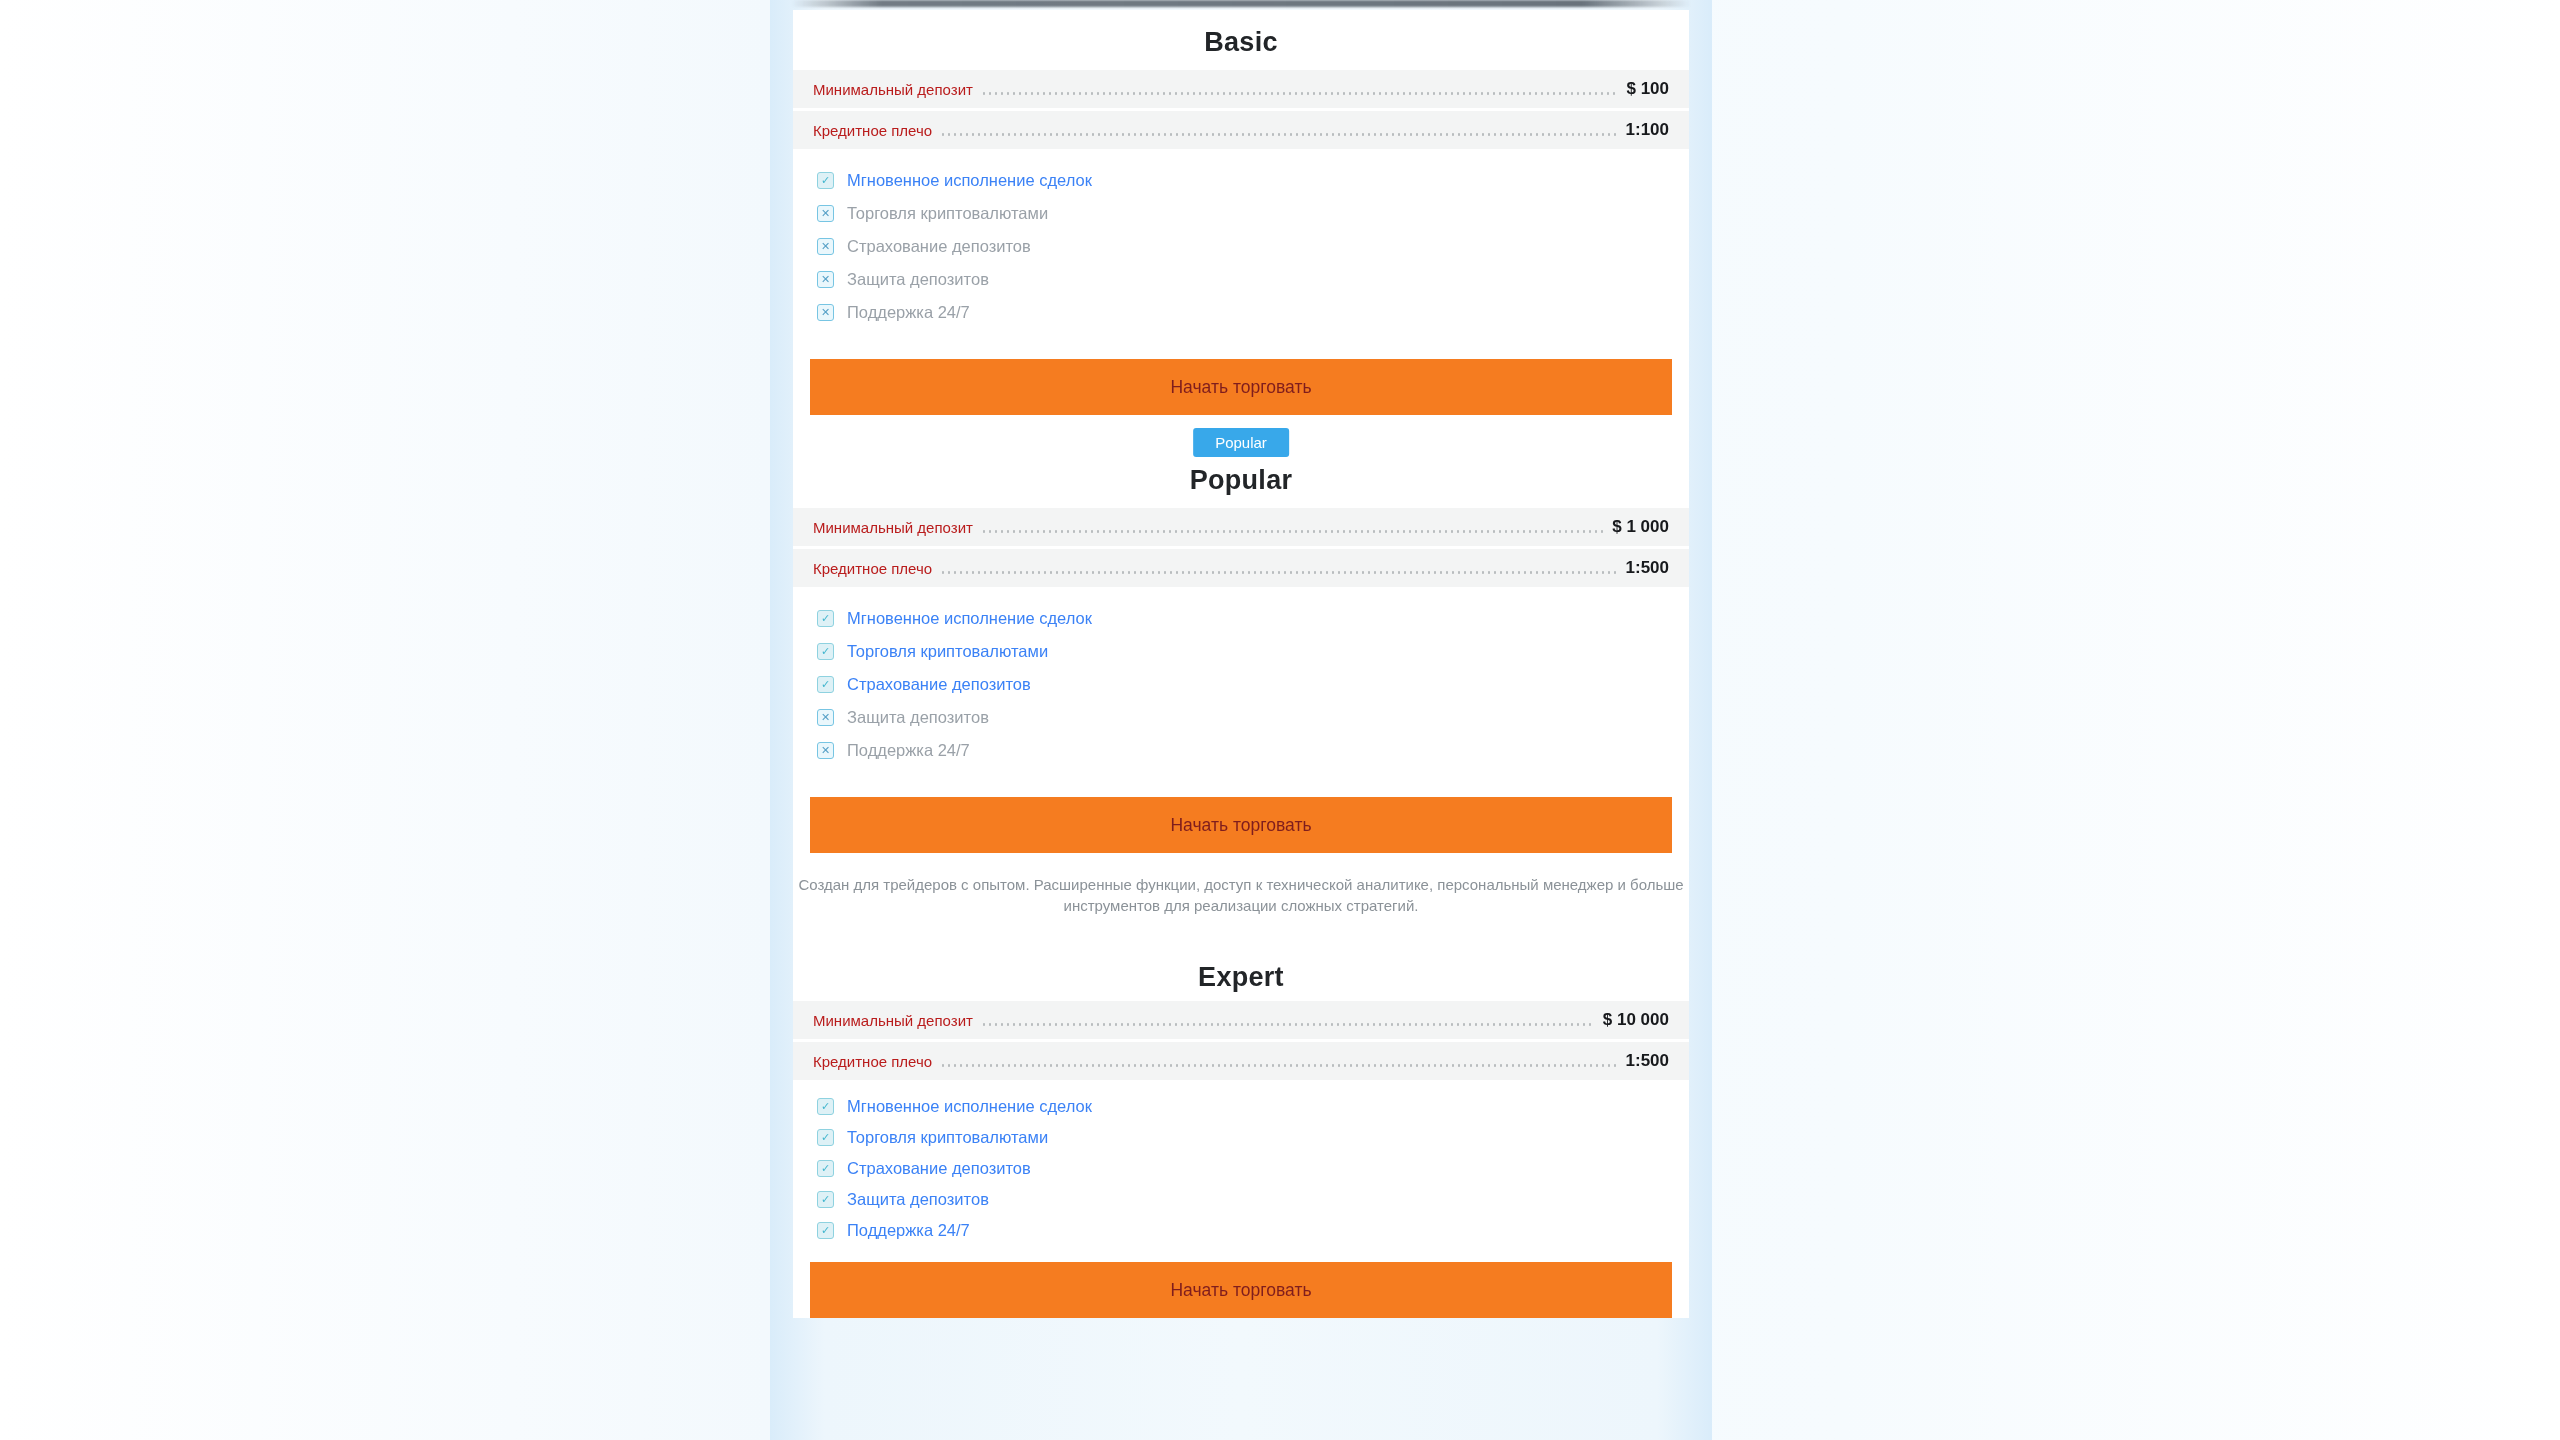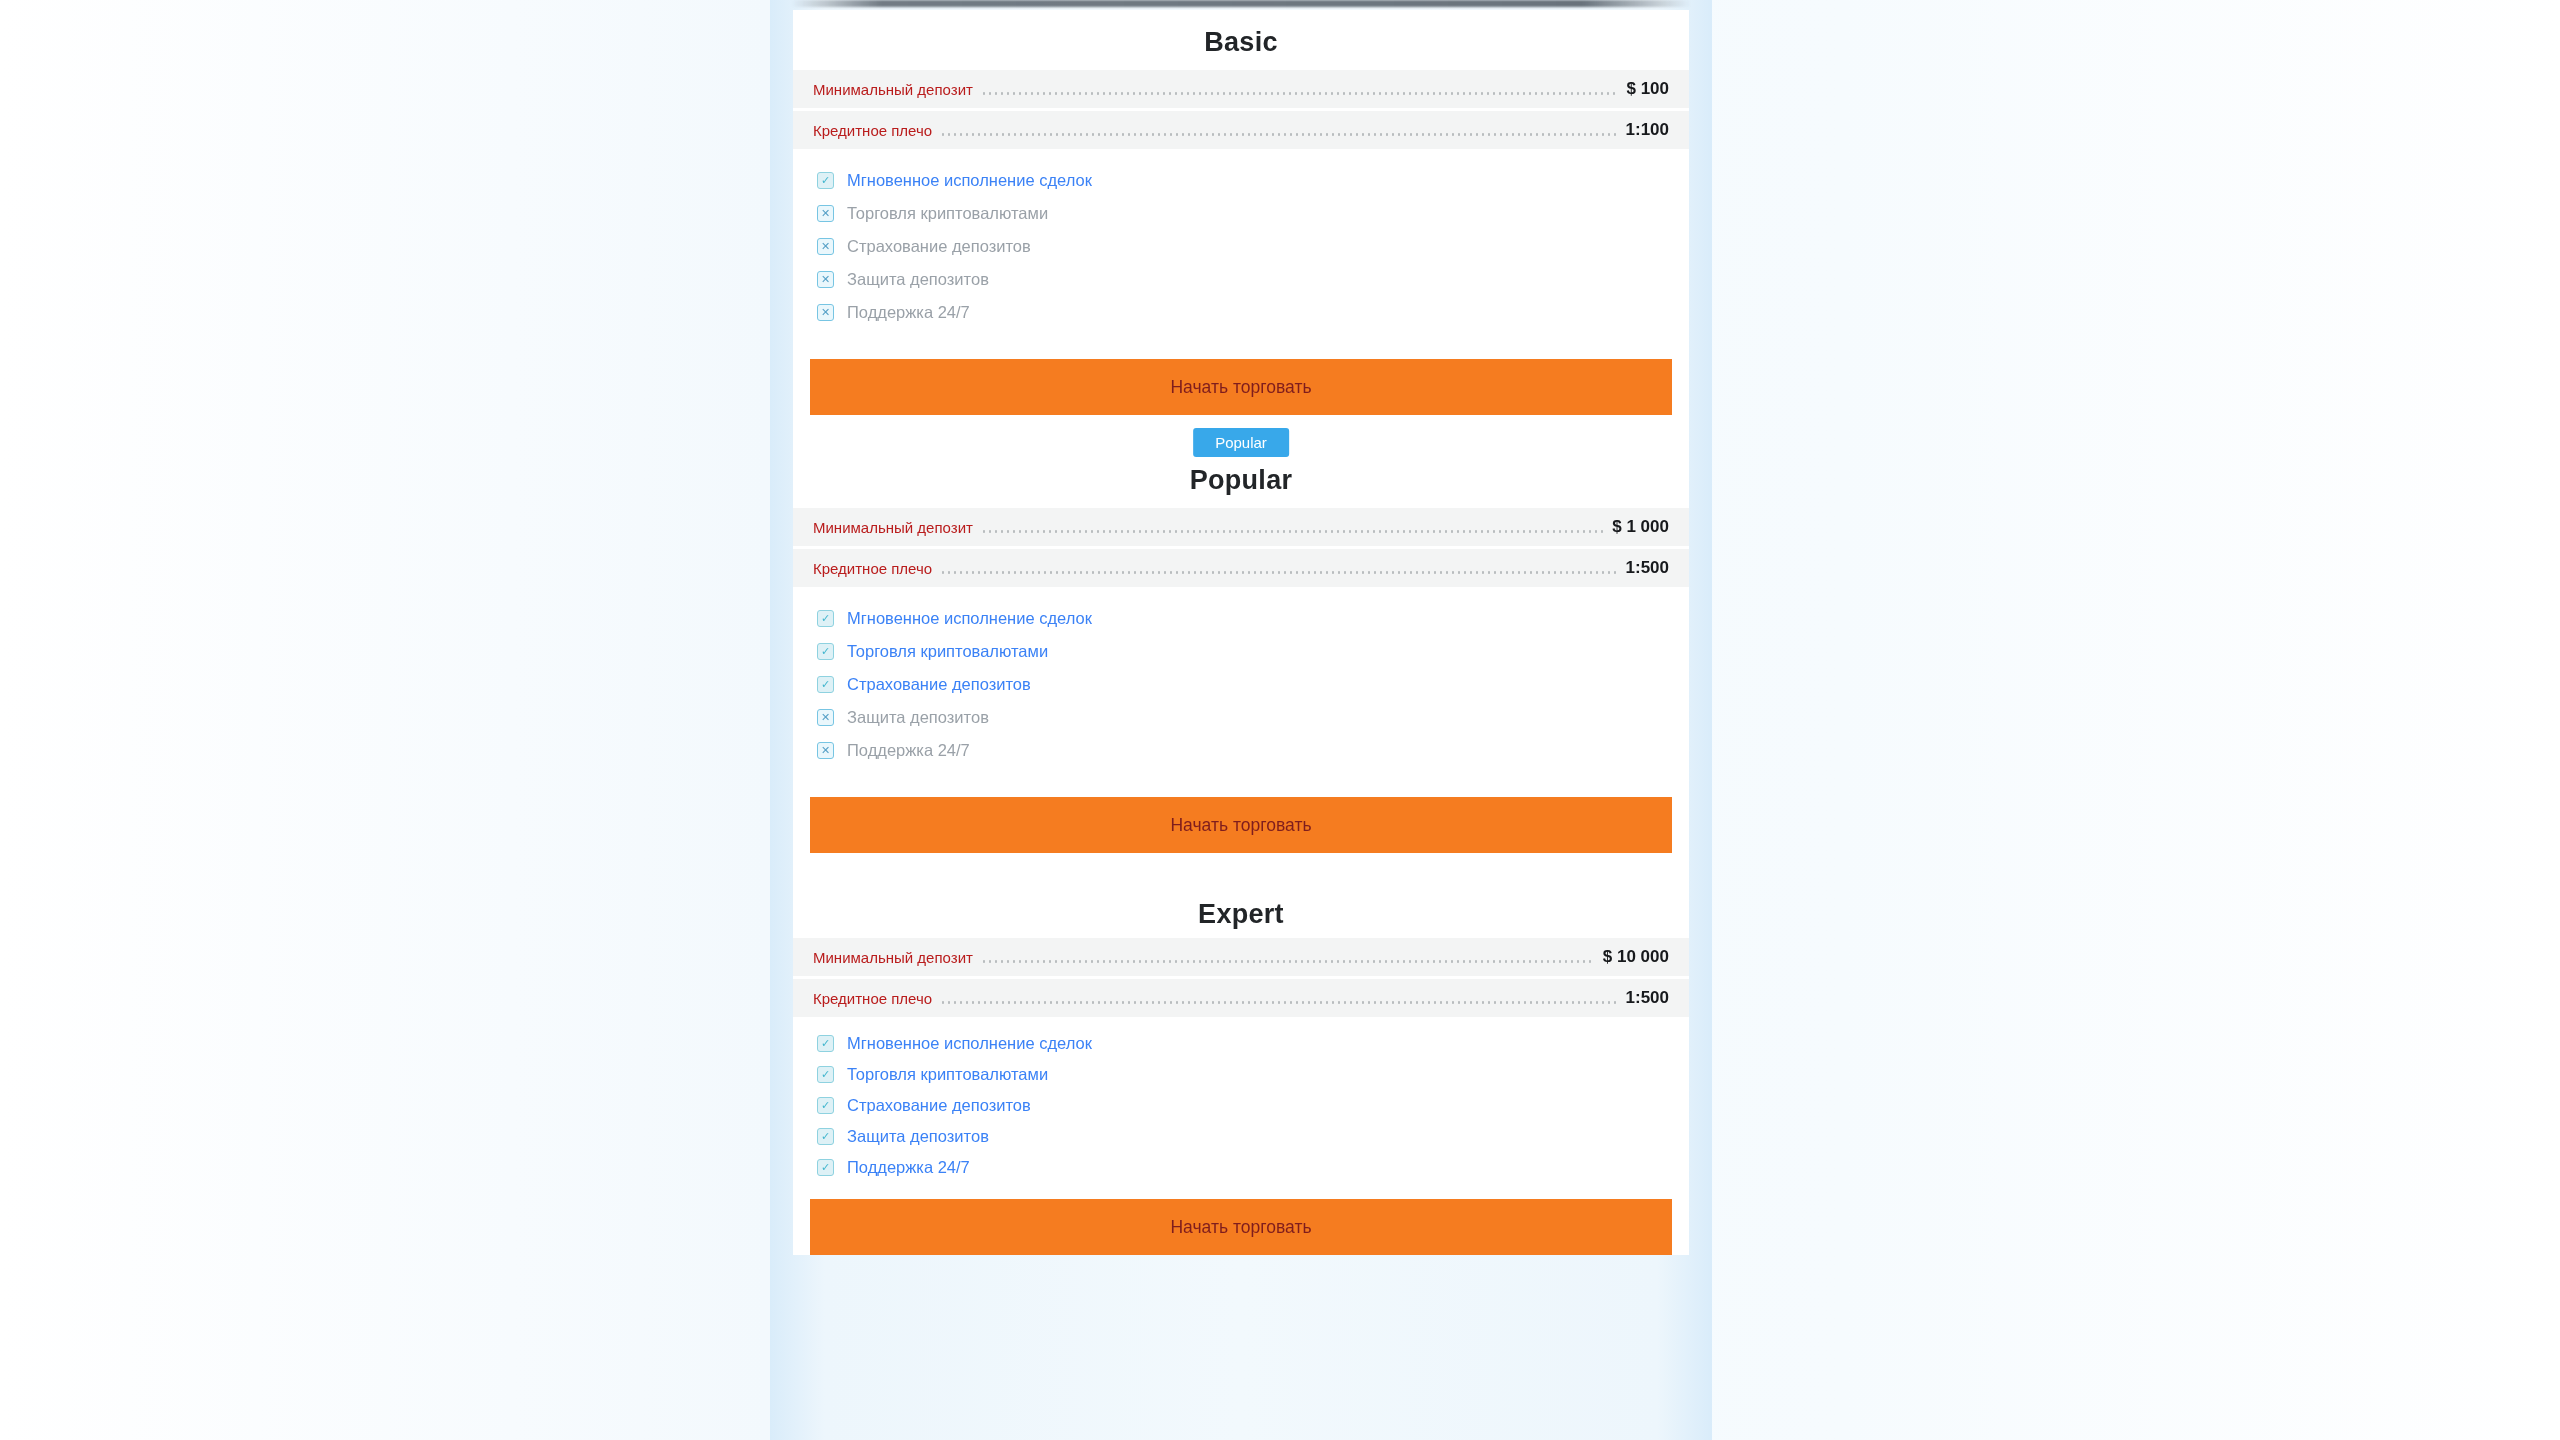--- a/index.html
+++ b/index.html
@@ -214,20 +214,21 @@
       <li class="feature feat-off">
           <span class="feat-icon">✕</span>
           <span class="feat-label">Защита депозитов</span>
         </li>
       <li class="feature feat-off">
           <span class="feat-icon">✕</span>
           <span class="feat-label">Поддержка 24/7</span>
         </li>
     </ul>
     <button class="start-btn">Начать торговать</button>
+    <p class="plan-desc">Создан для трейдеров с опытом. Расширенные функции, доступ к технической аналитике, персональный менеджер и больше инструментов для реализации сложных стратегий.</p>
   </section>
 
   <section class="card card--expert">
     <h3 class="card-title">Expert</h3>
     <div class="spec-rows">
       <div class="row">
         <span class="row-label">Минимальный депозит</span>
         <span class="row-leader"></span>
         <span class="row-value">$ 10 000</span>
       </div>

